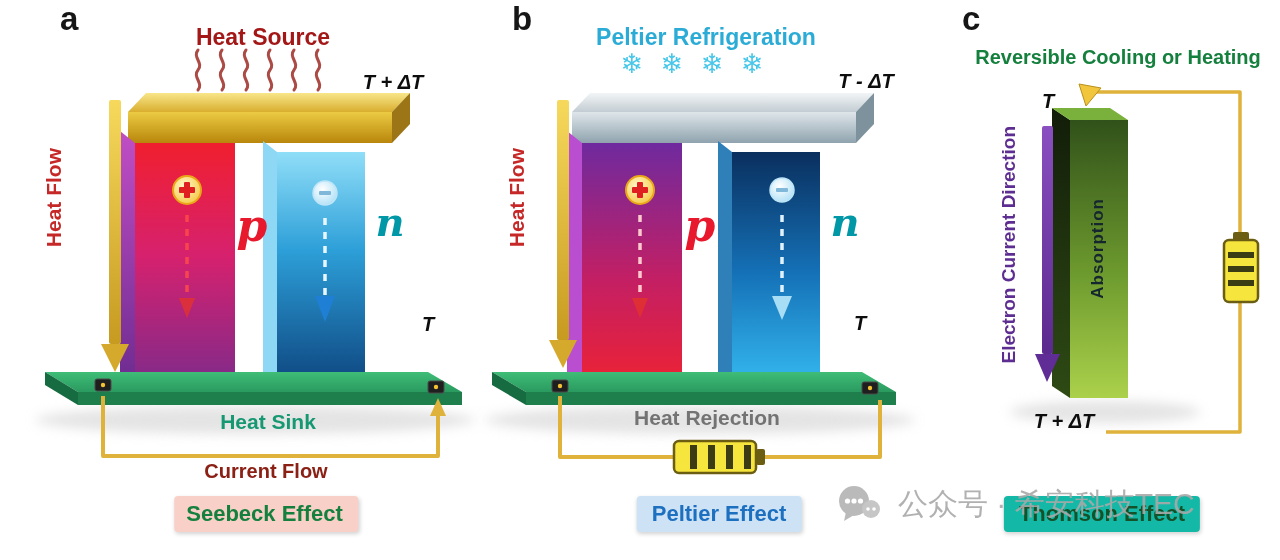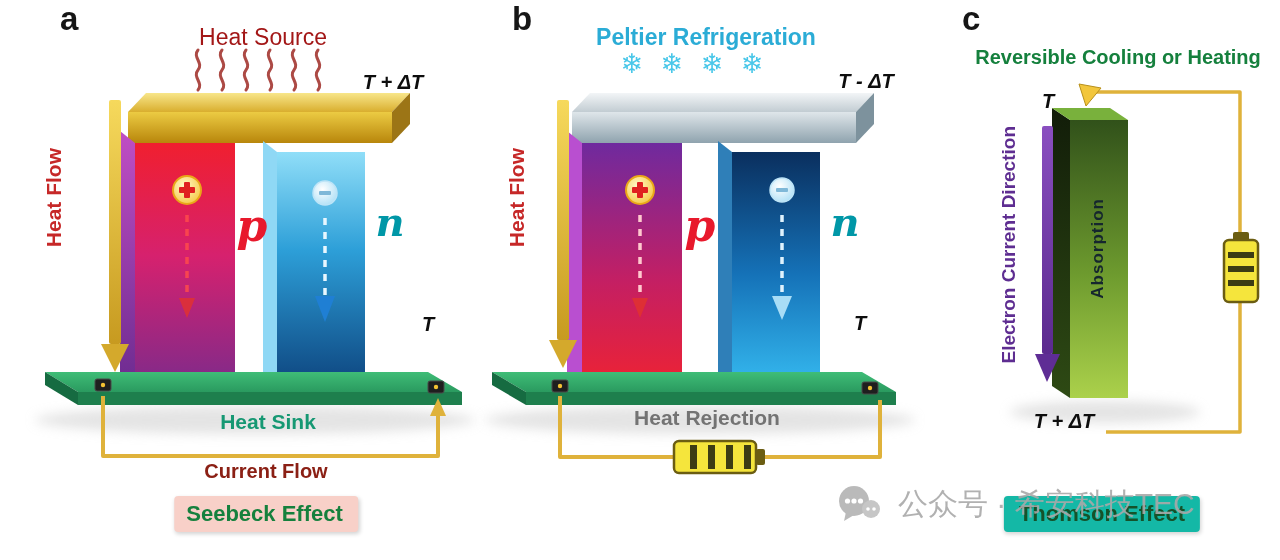--- a/index.html
+++ b/index.html
@@ -11,21 +11,21 @@
   .t { position:absolute; white-space:nowrap; z-index:10; }
   .cx { transform:translateX(-50%); }
   .vt { writing-mode:vertical-rl; transform:rotate(180deg); }
   .letter { font-size:33px; font-weight:800; color:#161616; }
   .temp { font-size:20px; font-weight:700; font-style:italic; color:#0d0d0d; }
   .pn { font-family:"DejaVu Serif", serif; font-style:italic; font-weight:700; }
   .badge {
     padding:5px 15px; border-radius:4px; font-weight:700; font-size:22px;
     box-shadow:1px 2px 4px rgba(0,0,0,.18);
   }
-  .heat-source-label { font-size:23px; font-weight:400; color:#a31717; }
+  .heat-source-label { font-size:23px; font-weight:700; color:#a31717; }
   .cool-title { font-size:23px; font-weight:700; color:#2bacd6; }
   .rev-title { font-size:20px; font-weight:700; color:#15803d; }
   .heat-flow { font-size:21px; font-weight:700; color:#c62828; }
   .heat-sink { font-size:21px; font-weight:700; color:#169873; }
   .current-flow { font-size:20px; font-weight:700; color:#8b2015; }
   .heat-rejection { font-size:21px; font-weight:700; color:#737373; }
   .electron-dir { font-size:19px; font-weight:700; color:#5e2d91; }
   .absorption { font-size:17px; font-weight:700; color:#15262e; letter-spacing:1px; }
   .snow { font-size:27px; color:#49c7e9; word-spacing:10px; }
   .seebeck { background:#f8d0c8; color:#15803d;padding-left:12px; }
@@ -297,20 +297,21 @@
 
   <div class="t letter" style="left:512px; top:0px;">b</div>
   <div class="t cx cool-title" style="left:706px; top:24px;">Peltier Refrigeration</div>
   <div class="t cx snow" style="left:692px; top:48px;">❄ ❄ ❄ ❄</div>
   <div class="t cx temp" style="left:866px; top:70px;">T - ΔT</div>
   <div class="t vt heat-flow" style="left:505px; top:148px;">Heat Flow</div>
   <div class="t cx pn p-a" style="left:700px; top:200px;">p</div>
   <div class="t cx pn n-a" style="left:845px; top:198px;">n</div>
   <div class="t cx temp" style="left:860px; top:312px;">T</div>
   <div class="t cx heat-rejection" style="left:707px; top:406px;">Heat Rejection</div>
+  <div class="t cx badge peltier" style="left:719px; top:496px;">Peltier Effect</div>
 
   <div class="t letter" style="left:962px; top:0px;">c</div>
   <div class="t cx rev-title" style="left:1118px; top:46px;">Reversible Cooling or Heating</div>
   <div class="t cx temp" style="left:1048px; top:90px;">T</div>
   <div class="t vt electron-dir" style="left:998px; top:126px;">Electron Current Direction</div>
   <div class="t vt absorption" style="left:1088px; top:198px;">Absorption</div>
   <div class="t cx temp" style="left:1064px; top:410px;">T + ΔT</div>
   <div class="t cx badge thomson" style="left:1102px; top:496px;">Thomson Effect</div>
 
   <div class="watermark">

